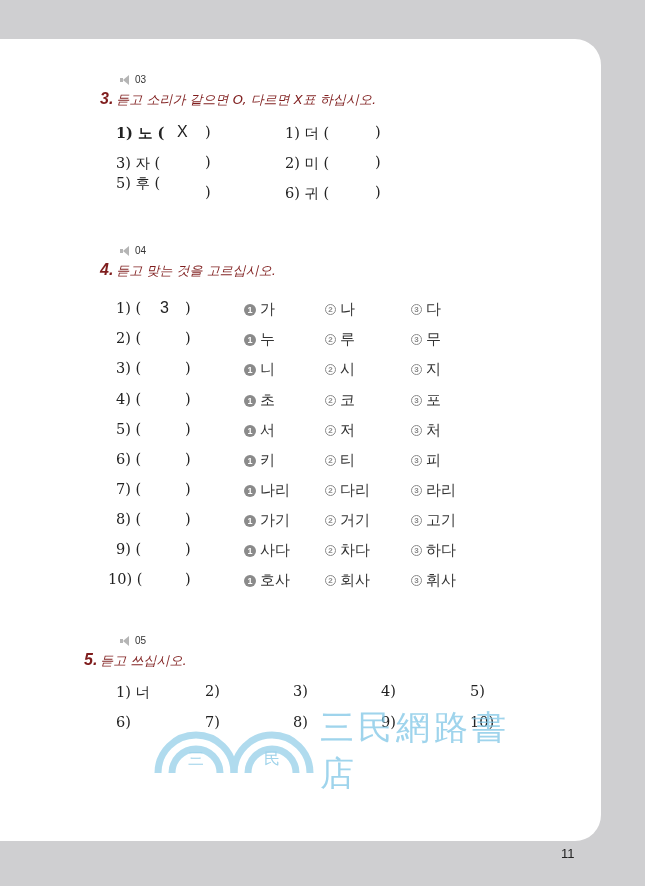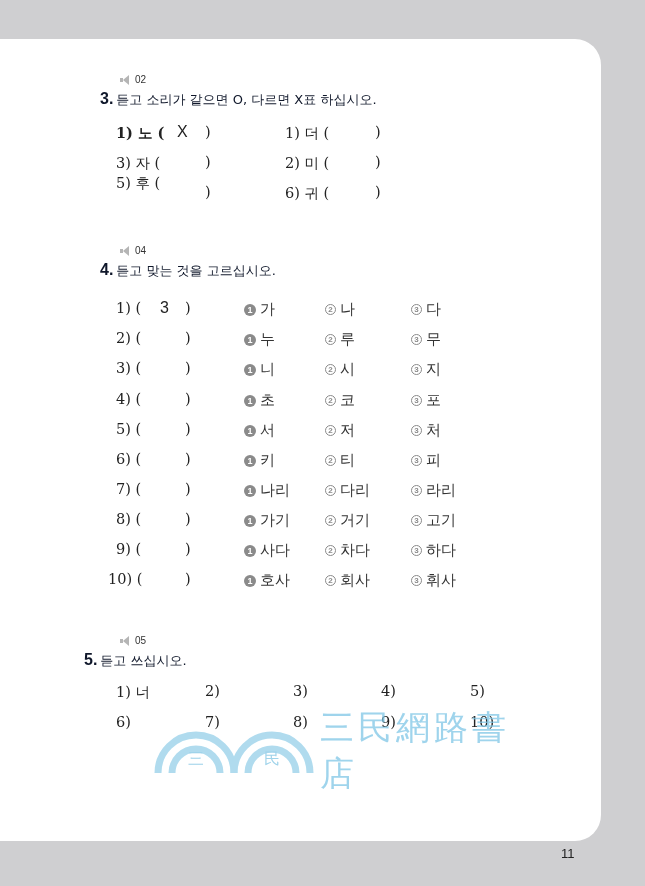--- a/index.html
+++ b/index.html
@@ -3,21 +3,21 @@
 <meta charset="utf-8">
 <style>
   html, body { margin:0; padding:0; }
   body { width:645px; height:886px; background:#cfcfd1; position:relative; overflow:hidden; font-family:"DejaVu Serif", serif; color:#222; }
   .page { position:absolute; left:0; top:39px; width:601px; height:802px; background:#fff; border-radius:0 26px 26px 0; }
   .abs { position:absolute; }
   .track { font-family:"Liberation Sans", sans-serif; font-size:10px; color:#333; display:flex; align-items:center; gap:5px; }
   .spk { display:inline-block; width:10px; height:10px; position:relative; }
   .spk:before { content:""; position:absolute; left:0; top:3px; width:3px; height:4px; background:#b5b5b5; }
   .spk:after { content:""; position:absolute; left:3px; top:0; width:0; height:0; border-top:5px solid transparent; border-bottom:5px solid transparent; border-right:6px solid #b5b5b5; }
-  .qtitle { font-family:"DejaVu Sans", sans-serif; font-size:13px; color:#0f172a; white-space:nowrap; }
+  .qtitle { font-family:"DejaVu Sans", sans-serif; font-size:13px; color:#7f1d1d; white-space:nowrap;font-style:italic; }
   .qnum { font-family:"Liberation Sans", sans-serif; font-weight:bold; font-size:16px; margin-right:3px; }
   .item { font-size:14.5px; white-space:nowrap; }
   .ans { font-family:"Liberation Sans", sans-serif; font-size:16px; }
   .opt { font-size:15px; white-space:nowrap; display:flex; align-items:center; gap:4px; font-family:"DejaVu Sans", sans-serif; color:#333; }
   .circ { display:inline-block; width:12px; height:12px; border-radius:50%; font-family:"Liberation Sans", sans-serif; font-size:9px; font-weight:bold; line-height:12px; text-align:center; }
   .c1 { background:#8a8a8a; color:#fff; }
   .c2 { background:#fff; color:#8a8a8a; border:1.5px solid #8a8a8a; width:9px; height:9px; line-height:9px; font-size:8px; }
   .c3 { background:#fff; color:#8a8a8a; border:1.5px solid #8a8a8a; width:9px; height:9px; line-height:9px; font-size:8px; }
   .pagenum { font-family:"Liberation Sans", sans-serif; font-size:13px; color:#222; }
   .wm { position:absolute; left:150px; top:705px; width:360px; height:70px; pointer-events:none; }
@@ -25,21 +25,21 @@
   .wm-url { position:absolute; left:168px; top:40px; font-family:"Liberation Sans", sans-serif; font-size:17px; color:#7fc6e6; opacity:.8; }
   .wm-ch { position:absolute; font-family:"DejaVu Serif", serif; font-size:16px; color:#9fd3ea; }
 </style>
 </head>
 <body>
 
 <div class="page"></div>
 
 <div class="abs track" style="left:120px;top:74px;">
   <span class="spk"></span>
-  <span>02</span>
+  <span>03</span>
 </div>
 <div class="abs qtitle" style="left:100px;top:90px;">
   <span class="qnum">3.</span><span>듣고 소리가 같으면 O, 다르면 X표 하십시오.</span>
 </div>
 
 <div class="abs item" style="left:116px;top:124px;font-weight:bold;"><span>1) 노 (</span></div>
 <div class="abs ans" style="left:177px;top:123px;">X</div>
 <div class="abs item" style="left:205px;top:124px;">)</div>
 
 <div class="abs item" style="left:285px;top:124px;"><span>1) 더 (</span></div>

